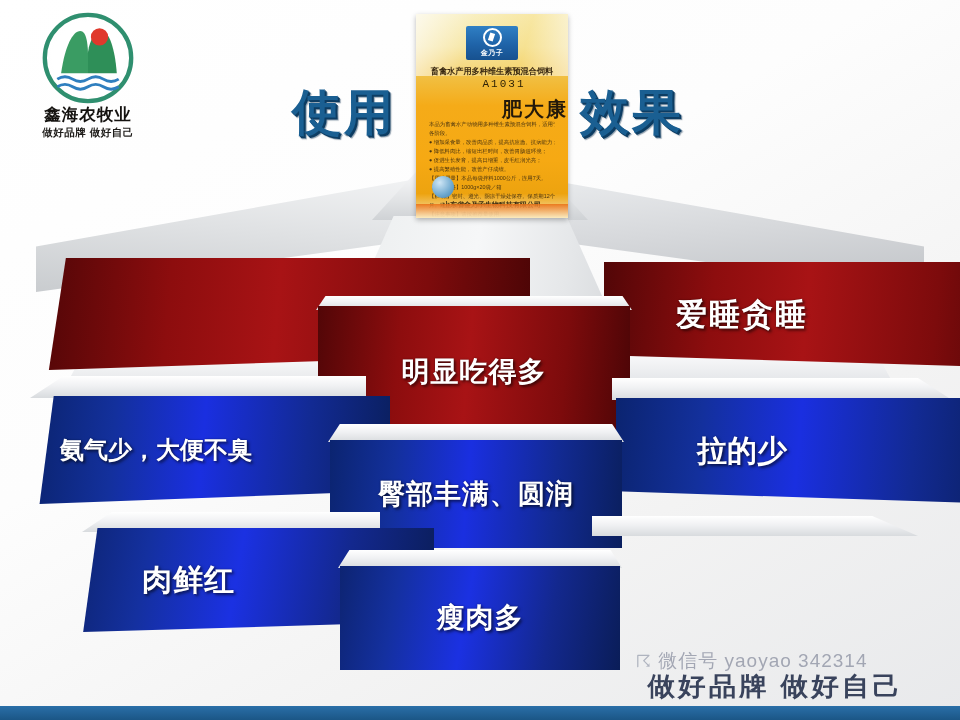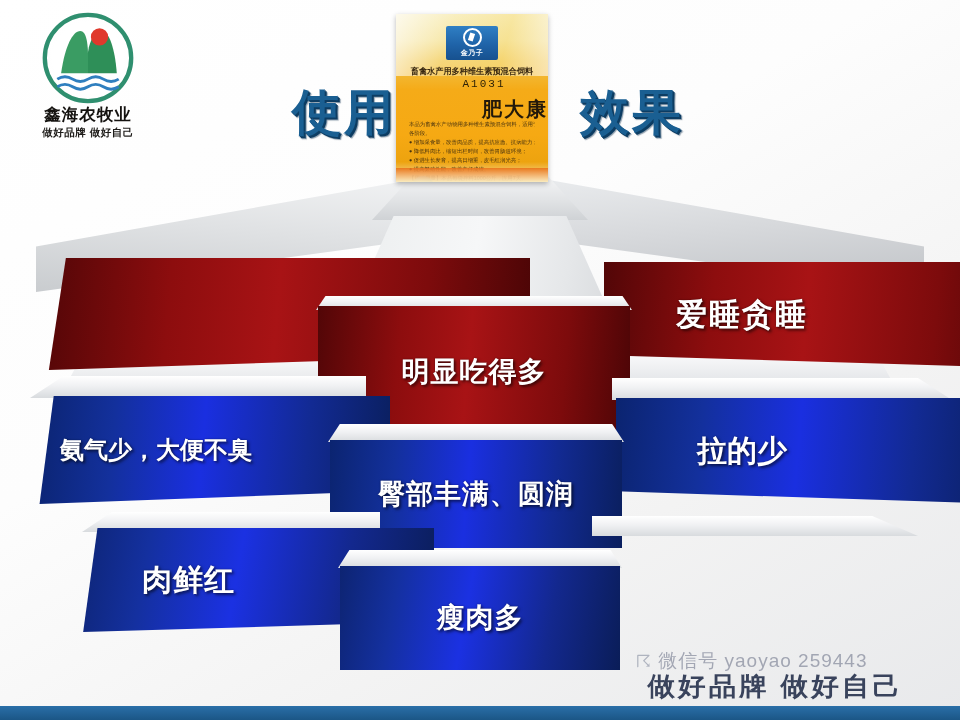--- a/index.html
+++ b/index.html
@@ -72,24 +72,24 @@
        2px 2px 0 #0d3d63,
        3px 3px 1px rgba(10,45,75,.45);
     white-space: nowrap;
   }
   #headline-left  { left: 292px; top: 80px; }
   #headline-right { left: 580px; top: 80px; }
 
   
   #package {
     position: absolute;
-    left: 396px;
+    left: 416px;
     top: 14px;
     width: 152px;
-    height: 168px;
+    height: 204px;
     background: linear-gradient(180deg, #f5e9b4 0%, #f2dd8e 16%, #f0c34a 28%, #f5ab18 45%, #f6a913 72%, #eda30f 88%, #f7e6bd 100%);
     box-shadow: 0 2px 5px rgba(0,0,0,.28);
     overflow: hidden;
   }
   #pkg-top-sheen {
     position: absolute; left: 0; top: 0; width: 152px; height: 62px;
     background: linear-gradient(105deg, rgba(255,255,255,.75) 0%, rgba(255,250,215,.35) 35%, rgba(250,230,150,.5) 70%, rgba(255,255,255,.6) 100%);
   }
   #pkg-logo {
     position: absolute; left: 50px; top: 12px;
@@ -417,17 +417,17 @@
   <div class="plate" id="plate-blue-right2"></div>
 
   <div class="plate" id="plate-blue-center2"></div>
   <div class="block blue-face-2" id="blk-blue-center2">
     <span class="block-label">瘦肉多</span>
   </div>
 
   <div id="footer-slogan">做好品牌  做好自己</div>
   <div id="watermark">
     <span id="watermark-icon">☈</span>
-    <span>微信号 yaoyao 259443</span>
+    <span>微信号 yaoyao 342314</span>
   </div>
   <div id="bottom-bar"></div>
 
 </div>
 
 </body></html>

